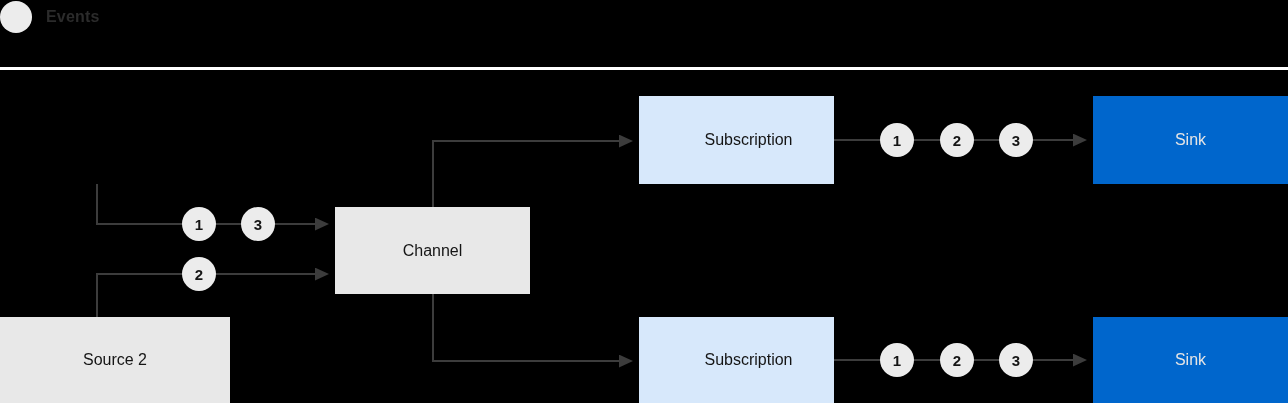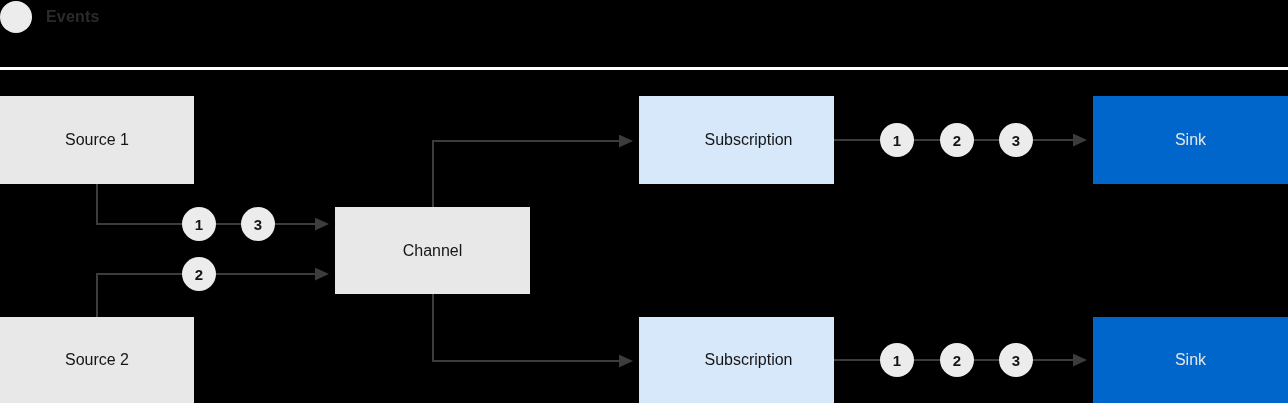--- a/index.html
+++ b/index.html
@@ -53,21 +53,21 @@
     display: flex;
     align-items: center;
     justify-content: center;
     font-size: 16px;
   }
   .box-grey  { background: #e8e8e8; color: #151515; }
   .box-light { background: #d7e8fb; color: #151515; padding-left: 24px; }
   .box-blue  { background: #0066cc; color: #e5e5e5; }
 
   .src1    { left: 0px;    top: 96px;  width: 194px; height: 88px; }
-  .src2    { left: 0px;    top: 317px; width: 194px; height: 86px; }
+  .src2    { left: 0px;    top: 317px; width: 230px; height: 86px; }
   .channel { left: 335px;  top: 207px; width: 195px; height: 87px; }
   .sub1    { left: 639px;  top: 96px;  width: 195px; height: 88px; }
   .sub2    { left: 639px;  top: 317px; width: 195px; height: 86px; }
   .sink1   { left: 1093px; top: 96px;  width: 195px; height: 88px; }
   .sink2   { left: 1093px; top: 317px; width: 195px; height: 86px; }
 
   
   .badge {
     position: absolute;
     width: 34px; height: 34px;
@@ -116,21 +116,20 @@
       <path d="M433,207 L433,141 L631,141" marker-end="url(#arrow)"></path>
 
       <path d="M433,294 L433,361 L631,361" marker-end="url(#arrow)"></path>
 
       <path d="M834,140 L1085,140" marker-end="url(#arrow)"></path>
 
       <path d="M834,360 L1085,360" marker-end="url(#arrow)"></path>
     </g>
   </svg>
 
-  <div class="box box-grey src1">Source 1</div>
   <div class="box box-grey src2">Source 2</div>
   <div class="box box-grey channel">Channel</div>
   <div class="box box-light sub1">Subscription</div>
   <div class="box box-light sub2">Subscription</div>
   <div class="box box-blue sink1">Sink</div>
   <div class="box box-blue sink2">Sink</div>
 
   <div class="badge" style="left:182px; top:207px;">1</div>
   <div class="badge" style="left:241px; top:207px;">3</div>
 

